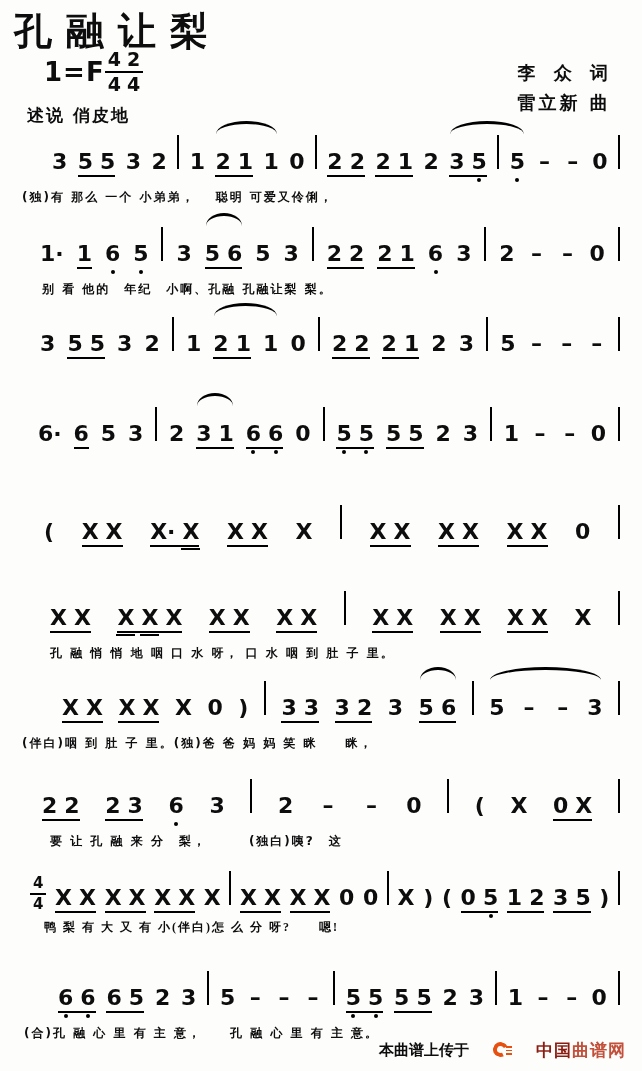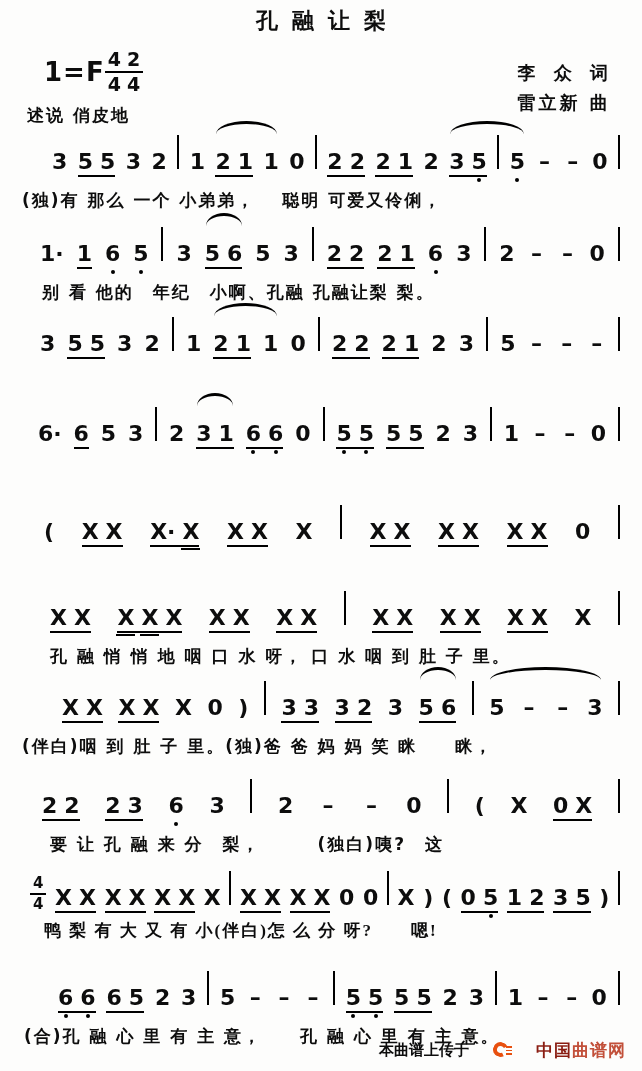--- a/index.html
+++ b/index.html
@@ -2,22 +2,22 @@
 <html><head>
 <meta charset="utf-8">
 <style>
   html,body{margin:0;padding:0;}
   body{
     width:642px;height:1071px;position:relative;overflow:hidden;
     background:#fdfdfc;color:#0d0d0d;
     font-family:"DejaVu Sans","Liberation Sans",sans-serif;
   }
   .title{
-    position:absolute;top:6px;left:0;right:0;text-align:center;
-    font-size:22px;font-weight:bold;letter-spacing:14px;text-indent:14px;
+    position:absolute;top:6px;left:0;right:0;text-align:left;
+    font-size:38px;font-weight:bold;letter-spacing:14px;text-indent:14px;
   }
   .keyrow{
     position:absolute;top:50px;left:44px;display:flex;align-items:center;
     font-weight:bold;
   }
   .keysig{font-size:26px;font-weight:bold;letter-spacing:1px;}
   .frac{display:inline-flex;flex-direction:column;align-items:center;line-height:1;font-weight:bold;align-self:center;}
   .keyrow .frac{font-size:19px;}
   .frac .fn{border-bottom:2px solid #000;padding:0 3px 2px;}
   .frac .fd{padding-top:2px;}
@@ -37,21 +37,21 @@
   .grp{display:inline-flex;gap:7px;border-bottom:2px solid #000;padding-bottom:2px;}
   .bar{width:2px;height:34px;background:#000;margin-bottom:-8px;}
   .ld{position:absolute;left:50%;bottom:-9px;width:4px;height:4px;margin-left:-2px;background:#000;border-radius:50%;}
   .xl{position:absolute;left:-1px;right:-1px;bottom:-7px;height:2px;background:#000;}
   .inline-frac{font-size:15px;}
   .arc{
     position:absolute;top:1px;height:10px;
     border-top:3px solid #000;border-radius:50% 50% 0 0/100% 100% 0 0;
   }
   .lyric-row{
-    margin-top:8px;font-size:17px;font-weight:600;letter-spacing:2px;white-space:nowrap;
+    margin-top:8px;font-size:12px;font-weight:600;letter-spacing:2px;white-space:nowrap;
   }
 
   
   #lines .system:nth-of-type(1){top:120px;}
   #lines .system:nth-of-type(2){top:212px;}
   #lines .system:nth-of-type(3){top:302px;}
   #lines .system:nth-of-type(4){top:392px;}
   #lines .system:nth-of-type(5){top:490px;}
   #lines .system:nth-of-type(6){top:576px;}
   #lines .system:nth-of-type(7){top:666px;}

